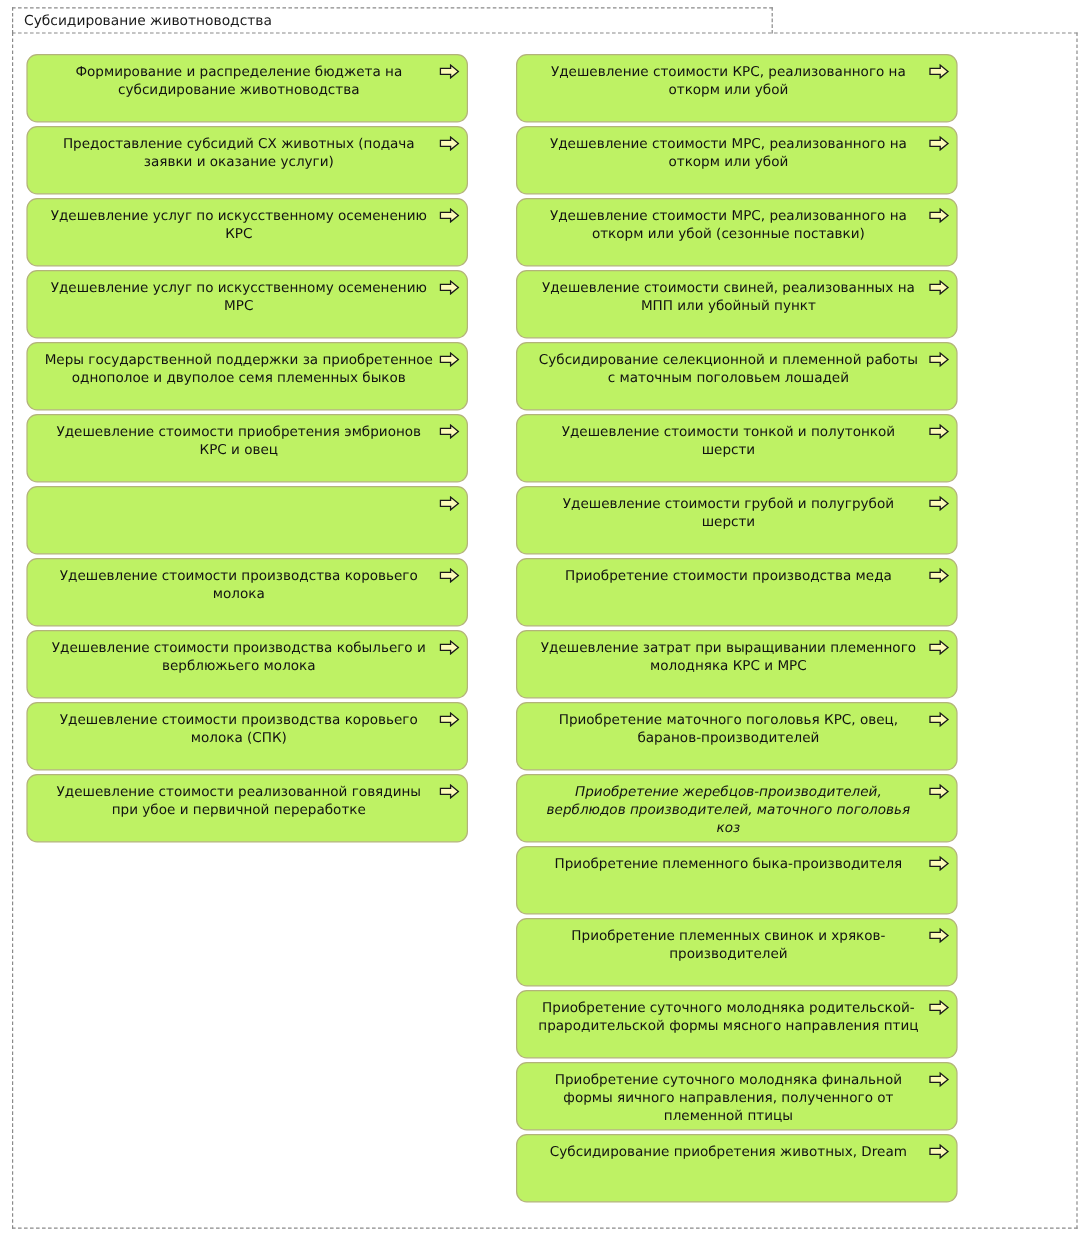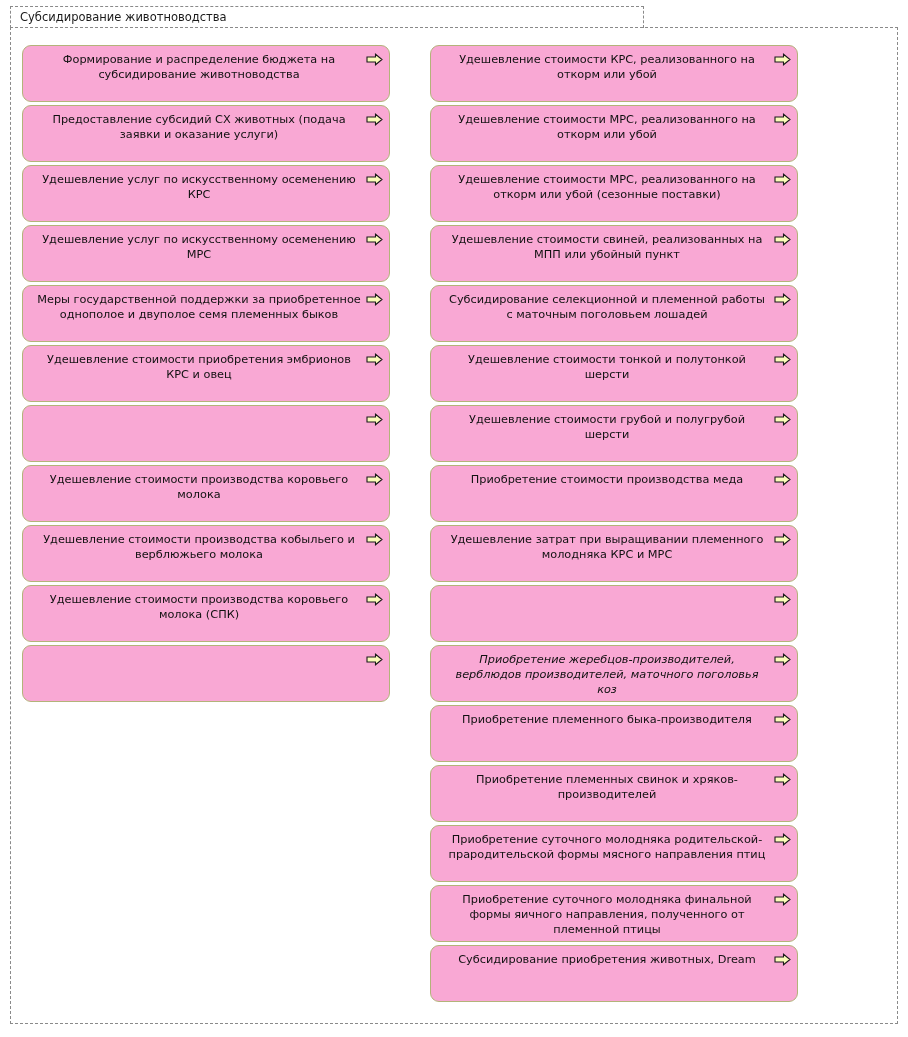--- a/index.html
+++ b/index.html
@@ -54,21 +54,21 @@
     box-sizing: border-box;
     background: transparent;
   }
 
   
   .proc {
     position: absolute;
     width: 368px;
     height: 57px;
     box-sizing: border-box;
-    background: #f9a8d4;
+    background: #bef264;
     border: 1px solid #b3b37a;
     border-radius: 9px;
     box-shadow: 0 0 0 0 rgba(0,0,0,0);
   }
   .proc .label {
     position: absolute;
     left: 14px;
     top: 6px;
     width: 324px;
     text-align: center;
@@ -177,20 +177,21 @@
       </div>
       <div class="proc col-left" style="top: 585px;">
         <div class="label">Удешевление стоимости производства коровьего молока (СПК)</div>
         <span class="proc-icon">
           <svg width="17" height="13" viewBox="0 0 17 13" xmlns="http://www.w3.org/2000/svg">
             <path d="M1 4 L9.5 4 L9.5 1.2 L16 6.5 L9.5 11.8 L9.5 9 L1 9 Z" fill="#fbfbb8" stroke="#1a1a1a" stroke-width="1.1" stroke-linejoin="miter"></path>
           </svg>
         </span>
       </div>
       <div class="proc col-left" style="top: 645px;">
+        <div class="label">Удешевление стоимости реализованной говядины при убое и первичной переработке</div>
         <span class="proc-icon">
           <svg width="17" height="13" viewBox="0 0 17 13" xmlns="http://www.w3.org/2000/svg">
             <path d="M1 4 L9.5 4 L9.5 1.2 L16 6.5 L9.5 11.8 L9.5 9 L1 9 Z" fill="#fbfbb8" stroke="#1a1a1a" stroke-width="1.1" stroke-linejoin="miter"></path>
           </svg>
         </span>
       </div>
     </div>
   <div id="right-column">
       <div class="proc col-right" style="top: 45px;">
         <div class="label">Удешевление стоимости КРС, реализованного на откорм или убой</div>
@@ -258,20 +259,21 @@
       </div>
       <div class="proc col-right" style="top: 525px;">
         <div class="label">Удешевление затрат при выращивании племенного молодняка КРС и МРС</div>
         <span class="proc-icon">
           <svg width="17" height="13" viewBox="0 0 17 13" xmlns="http://www.w3.org/2000/svg">
             <path d="M1 4 L9.5 4 L9.5 1.2 L16 6.5 L9.5 11.8 L9.5 9 L1 9 Z" fill="#fbfbb8" stroke="#1a1a1a" stroke-width="1.1" stroke-linejoin="miter"></path>
           </svg>
         </span>
       </div>
       <div class="proc col-right" style="top: 585px;">
+        <div class="label">Приобретение маточного поголовья КРС, овец, баранов-производителей</div>
         <span class="proc-icon">
           <svg width="17" height="13" viewBox="0 0 17 13" xmlns="http://www.w3.org/2000/svg">
             <path d="M1 4 L9.5 4 L9.5 1.2 L16 6.5 L9.5 11.8 L9.5 9 L1 9 Z" fill="#fbfbb8" stroke="#1a1a1a" stroke-width="1.1" stroke-linejoin="miter"></path>
           </svg>
         </span>
       </div>
       <div class="proc col-right" style="top: 645px; font-style: italic;">
         <div class="label">Приобретение жеребцов-производителей, верблюдов производителей, маточного поголовья коз</div>
         <span class="proc-icon">
           <svg width="17" height="13" viewBox="0 0 17 13" xmlns="http://www.w3.org/2000/svg">

